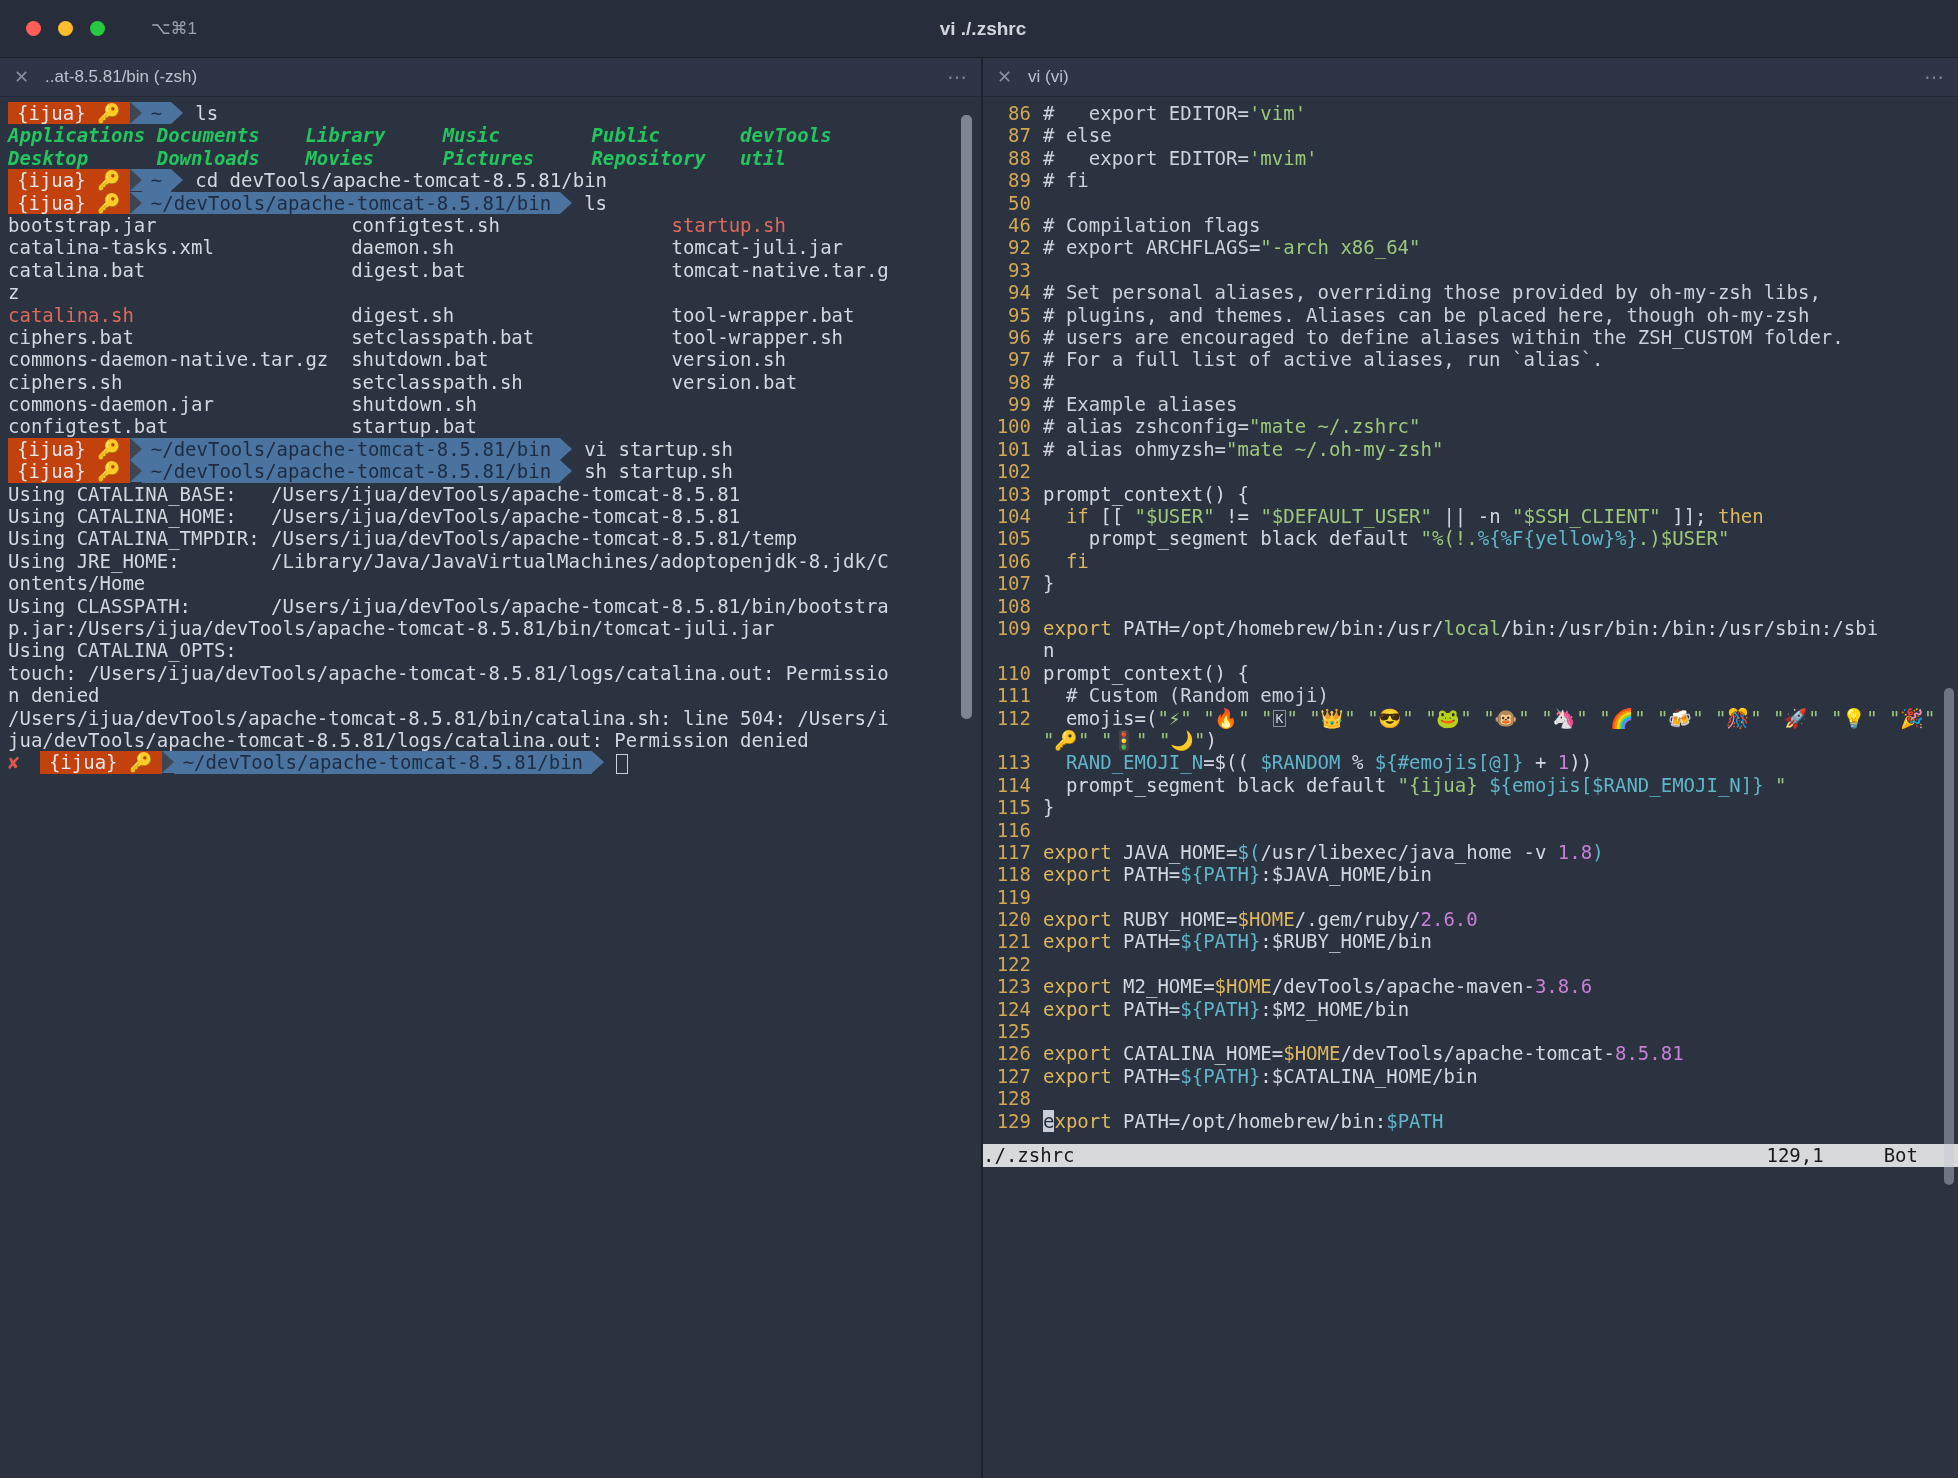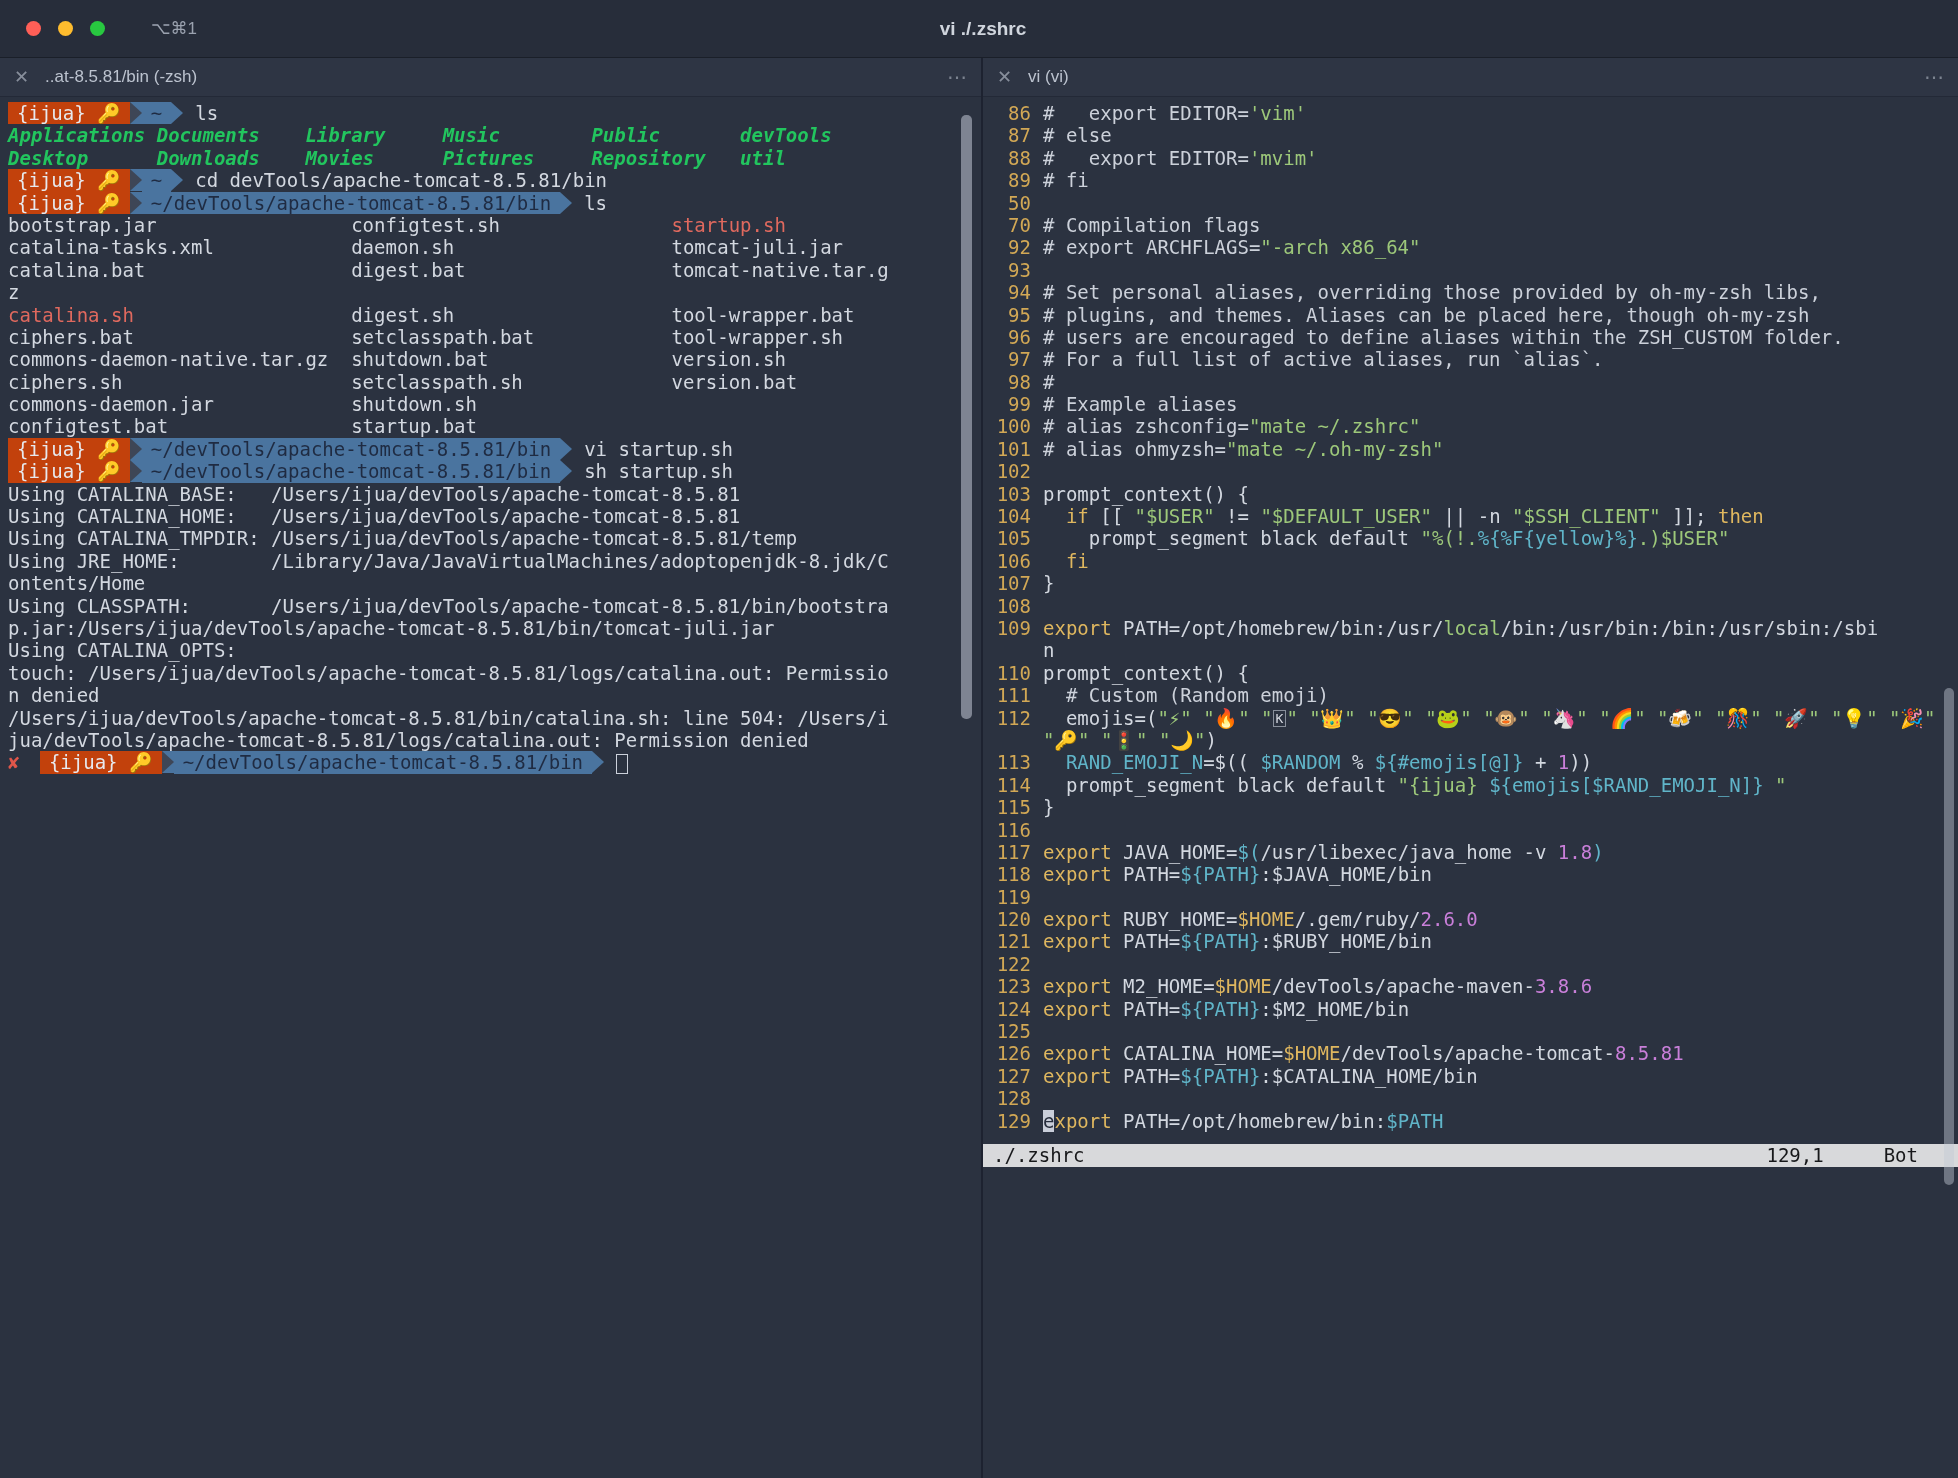--- a/index.html
+++ b/index.html
@@ -45,21 +45,21 @@
   .a-bg{border-top-color:transparent;border-bottom-color:transparent;border-left:12px solid #4a749f;}
   .cmd{margin-left:12px;}
   .cross{color:#e0564a;font-weight:bold;margin-right:9px;}
   .hcursor{display:inline-block;width:10px;height:18px;border:1.5px solid #ccd1db;margin-left:12px;vertical-align:middle;}
   
   .vim{padding:5px 0 12px 8px;font-size:19px;line-height:22.4px;}
   .vline{display:flex;height:22.4px;white-space:pre;}
   .vnum{width:40px;flex:none;text-align:right;color:#d2a855;padding-right:12px;}
   .vtext{white-space:pre;}
   .vstatus{height:23px;background:#d8d9db;color:#17181a;display:flex;align-items:center;font-size:19px;}
-  .vfile{padding-left:10px;text-align:right;}
+  .vfile{text-align:right;}
   .vruler{margin-left:auto;}
   .vbot{margin-left:60px;margin-right:40px;}
   
   .sb{position:absolute;border-radius:5px;background:rgba(195,201,213,0.55);}
   .sb-left{left:961px;top:115px;width:11px;height:604px;}
   .sb-right{left:1944px;top:688px;width:10px;height:497px;background:rgba(195,201,213,0.45);}
 </style>
 </head>
 <body>
 
@@ -122,21 +122,21 @@
         <span class="pclose">✕</span>
         <span class="ptitle">vi (vi)</span>
         <span class="pmore">⋯</span>
       </div>
       <div class="vim" id="vim-lines">
           <div class="vline"><span class="vnum">86</span><span class="vtext"><span class="t-c">#   export EDITOR=</span><span class="t-green">'vim'</span></span></div>
           <div class="vline"><span class="vnum">87</span><span class="vtext"><span class="t-c"># else</span></span></div>
           <div class="vline"><span class="vnum">88</span><span class="vtext"><span class="t-c">#   export EDITOR=</span><span class="t-green">'mvim'</span></span></div>
           <div class="vline"><span class="vnum">89</span><span class="vtext"><span class="t-c"># fi</span></span></div>
           <div class="vline"><span class="vnum">50</span><span class="vtext"></span></div>
-          <div class="vline"><span class="vnum">70</span><span class="vtext"><span class="t-c"># Compilation flags</span></span></div>
+          <div class="vline"><span class="vnum">46</span><span class="vtext"><span class="t-c"># Compilation flags</span></span></div>
           <div class="vline"><span class="vnum">92</span><span class="vtext"><span class="t-c"># export ARCHFLAGS=</span><span class="t-green">"-arch x86_64"</span></span></div>
           <div class="vline"><span class="vnum">93</span><span class="vtext"></span></div>
           <div class="vline"><span class="vnum">94</span><span class="vtext"><span class="t-c"># Set personal aliases, overriding those provided by oh-my-zsh libs,</span></span></div>
           <div class="vline"><span class="vnum">95</span><span class="vtext"><span class="t-c"># plugins, and themes. Aliases can be placed here, though oh-my-zsh</span></span></div>
           <div class="vline"><span class="vnum">96</span><span class="vtext"><span class="t-c"># users are encouraged to define aliases within the ZSH_CUSTOM folder.</span></span></div>
           <div class="vline"><span class="vnum">97</span><span class="vtext"><span class="t-c"># For a full list of active aliases, run `alias`.</span></span></div>
           <div class="vline"><span class="vnum">98</span><span class="vtext"><span class="t-c">#</span></span></div>
           <div class="vline"><span class="vnum">99</span><span class="vtext"><span class="t-c"># Example aliases</span></span></div>
           <div class="vline"><span class="vnum">100</span><span class="vtext"><span class="t-c"># alias zshconfig=</span><span class="t-green">"mate ~/.zshrc"</span></span></div>
           <div class="vline"><span class="vnum">101</span><span class="vtext"><span class="t-c"># alias ohmyzsh=</span><span class="t-green">"mate ~/.oh-my-zsh"</span></span></div>

